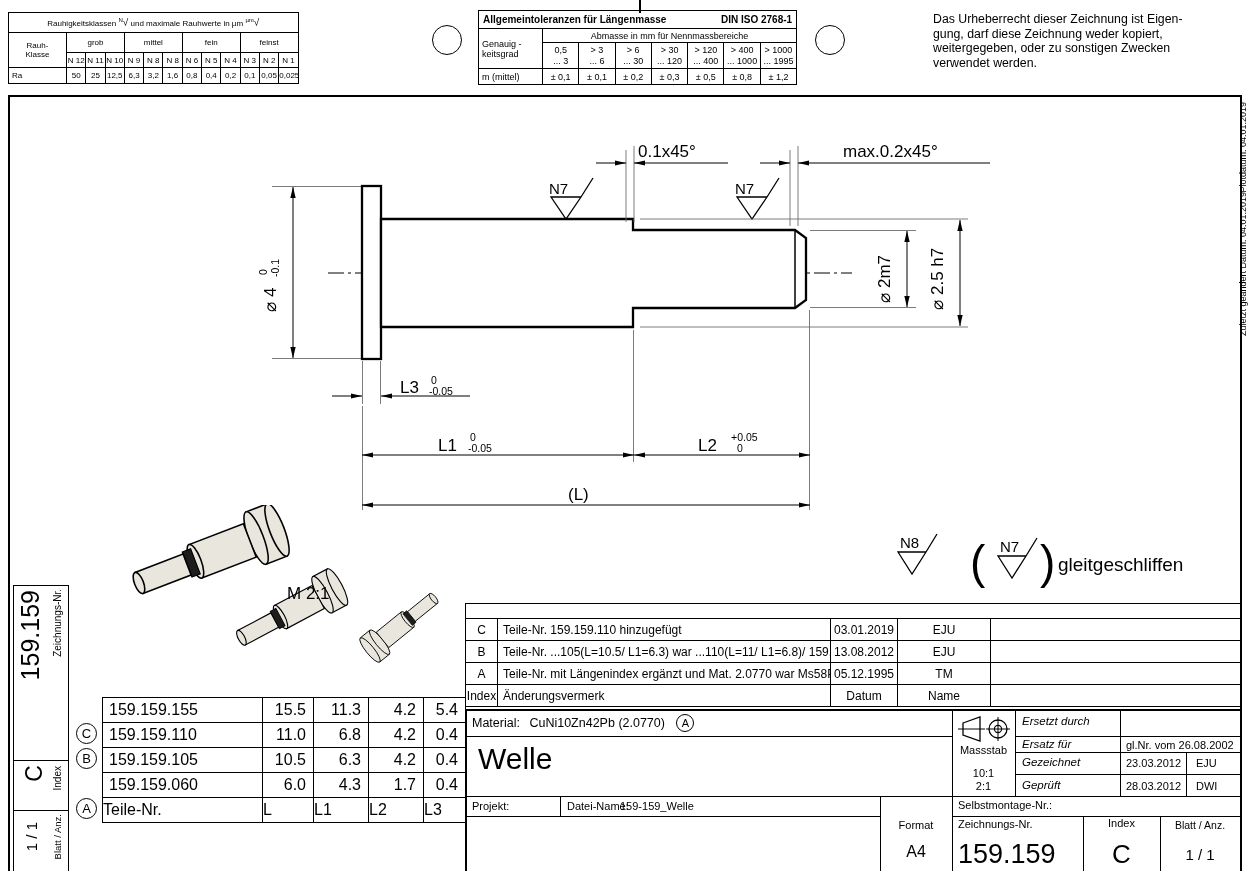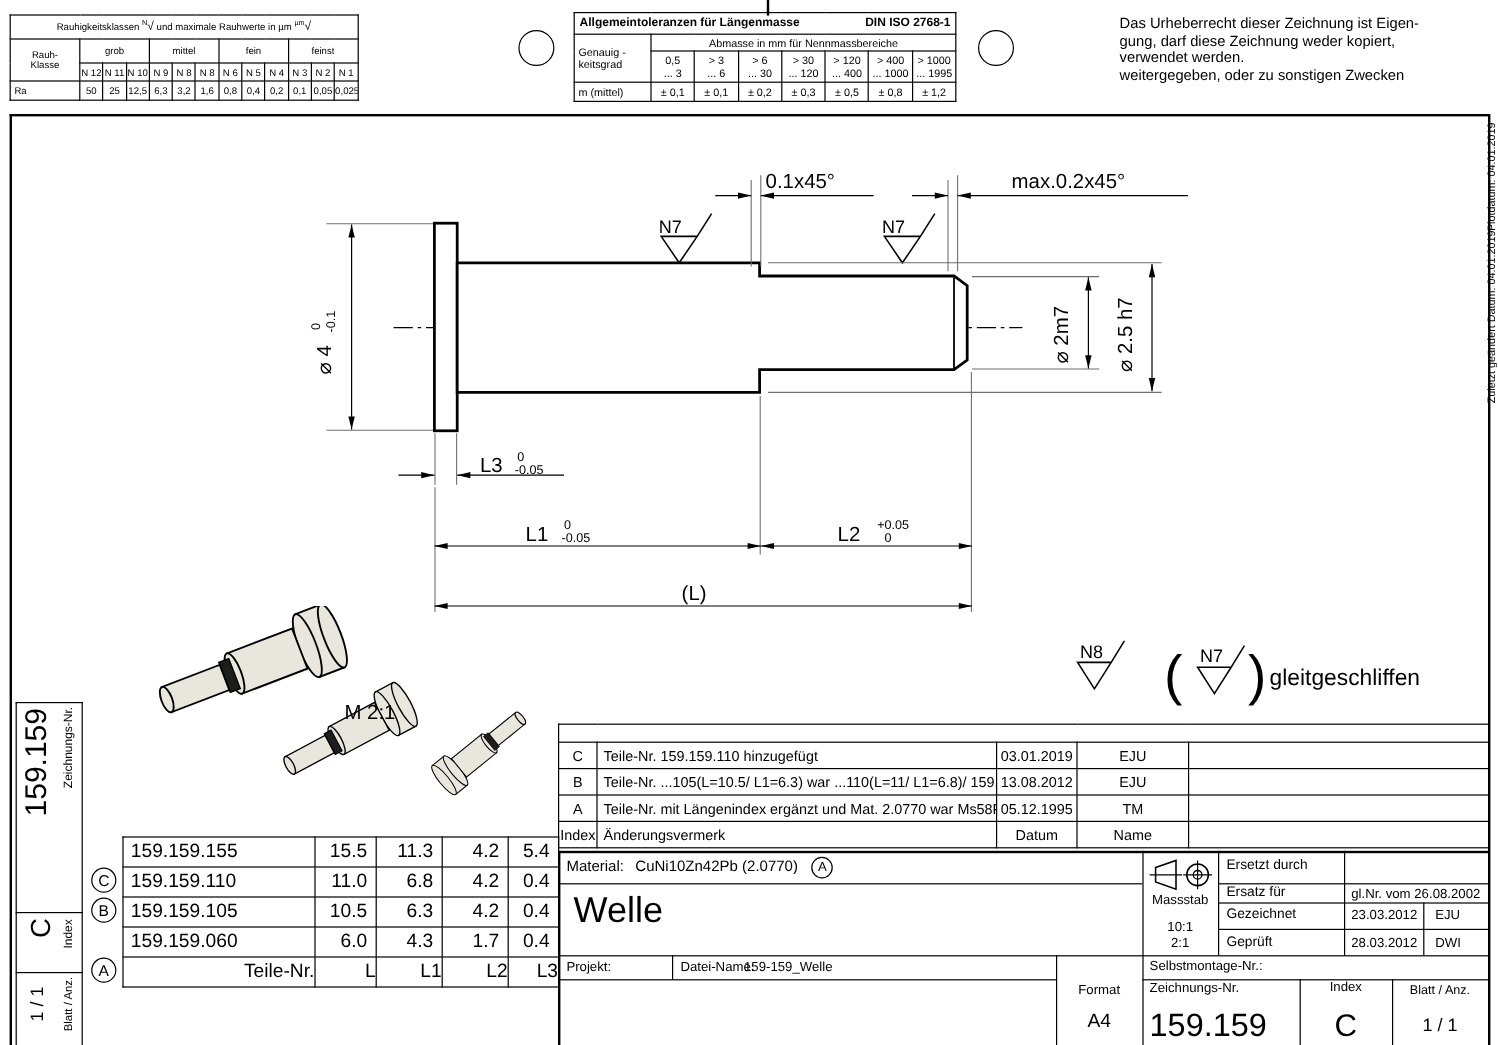--- a/index.html
+++ b/index.html
@@ -34,28 +34,28 @@
   
   .copy { left: 933px; top: 12px; width: 313px; font-size: 12.3px; line-height: 14.6px; }
   .redact { display:inline-block; width:118px; height:12px; background:#000; vertical-align:middle; margin:0 4px 2px 4px; }
   
   .vt { position: absolute; writing-mode: vertical-rl; transform: rotate(180deg); white-space: nowrap; }
   
   .parts { width: 363px; }
   .parts td { height: 25px; font-size: 16px; }
   .parts .pc { text-align: left; padding-left: 6px; }
   .parts .vc { text-align: right; padding-right: 7px; }
-  .parts .hc { text-align: right; }
+  .parts .hc { text-align: left; }
   .rev-circle { position: absolute; width: 21px; height: 21px; border: 1.3px solid #000; border-radius: 50%; font-size: 13px; line-height: 19px; text-align: center; }
   
   .rev { width: 775px; border-top: 1px solid #000; }
   .rev td { font-size: 12px; height: 22px; }
   .rev .note { text-align: left; padding-left: 5px; }
   
-  .tb-label { position: absolute; font-size: 11.5px; white-space: nowrap; }
+  .tb-label { position: absolute; font-size: 11.5px; white-space: nowrap; font-style: italic; }
   .tb-small { position: absolute; font-size: 11px; white-space: nowrap; }
   .ctr { text-align: center; }
   .mat-circle { display:inline-block; width:18px; height:18px; border:1.2px solid #000; border-radius:50%; font-size:11px; line-height:16px; text-align:center; margin-left:8px; }
   svg text { font-family: "Liberation Sans", sans-serif; fill: #000; }
   .dt { font-size: 17px; }
   .dt2 { font-size: 15px; }
   .tol { font-size: 10.5px; }
   .el { stroke: #6d6d6d; stroke-width: 0.9; }
   .dl { stroke: #000; stroke-width: 1; }
   .ol { fill: #fff; stroke: #000; stroke-width: 2.3; }
@@ -187,22 +187,22 @@
       <td class="tt-val">± 0,5</td>
       <td class="tt-val">± 0,8</td>
       <td class="tt-val">± 1,2</td>
     </tr>
   </tbody>
     </table>
 
   <div class="abs copy">
     <div>Das Urheberrecht dieser Zeichnung ist Eigen-</div>
     <div>gung, darf diese Zeichnung weder kopiert,</div>
+    <div>weitergegeben, oder zu sonstigen Zwecken</div>
     <div>verwendet werden.</div>
-    <div>weitergegeben, oder zu sonstigen Zwecken</div>
   </div>
 
   <div class="hl" style="left:8px;top:95px;width:1233px;height:1.5px"></div>
   <div class="vl" style="left:8px;top:95px;height:776px;width:1.5px"></div>
   <div class="vl" style="left:1240px;top:95px;height:776px;width:1.5px"></div>
 
   <div class="vt" style="left:1238px;top:102px;font-size:9px">Plotdatum: 04.01.2019</div>
   <div class="vt" style="left:1238px;top:192px;font-size:9px">Zuletzt geändert Datum: 04.01.2019</div>
 
   <svg class="abs" style="left:250px;top:110px" width="770" height="425" viewBox="250 110 770 425">

